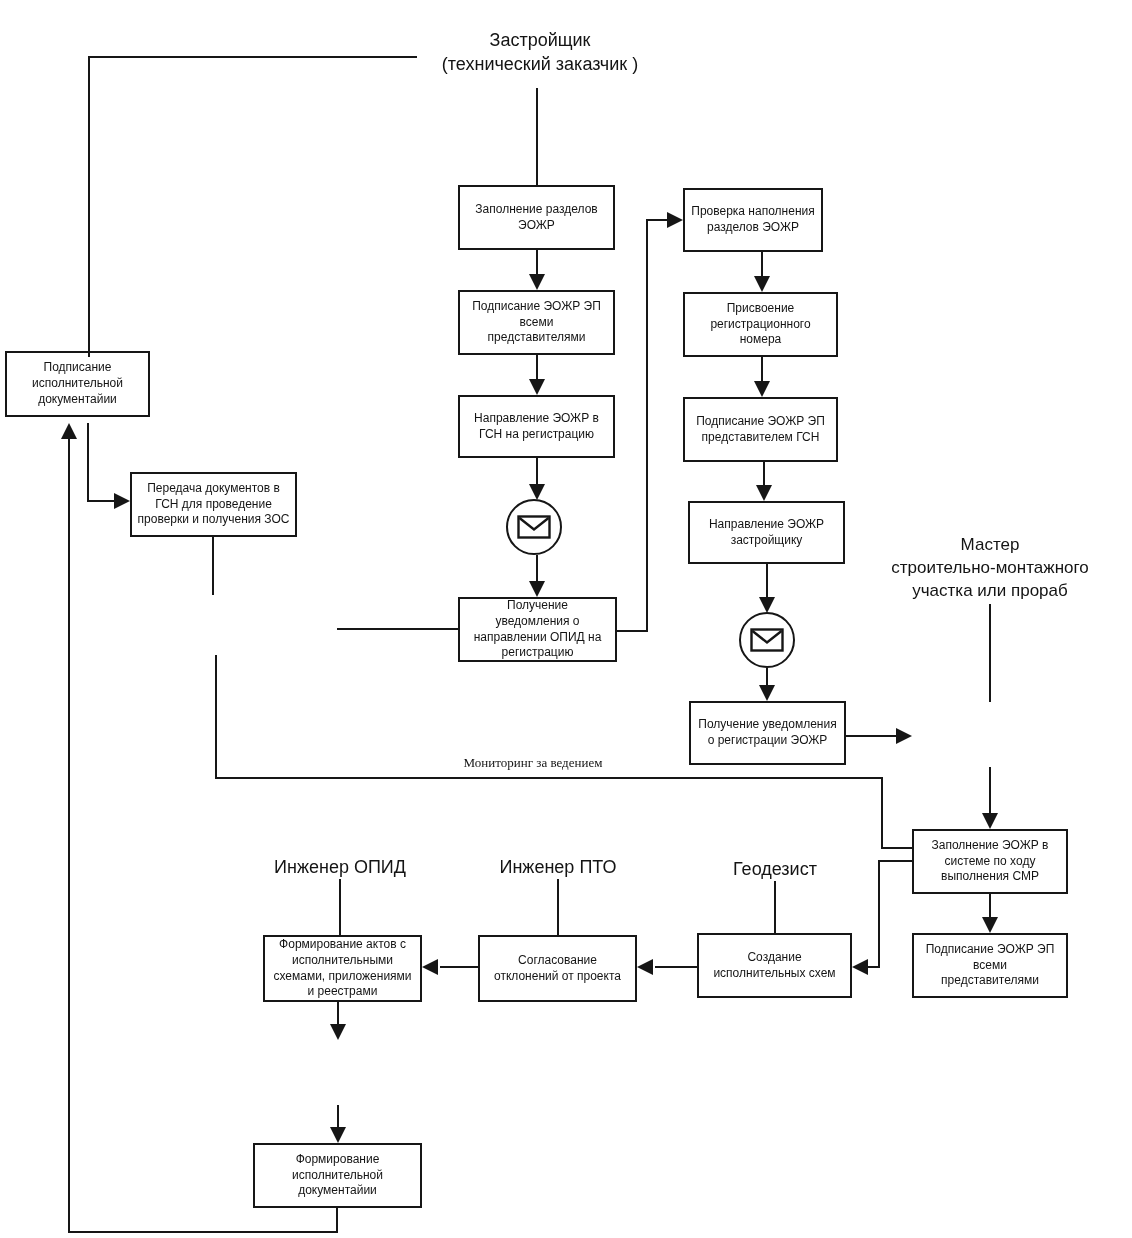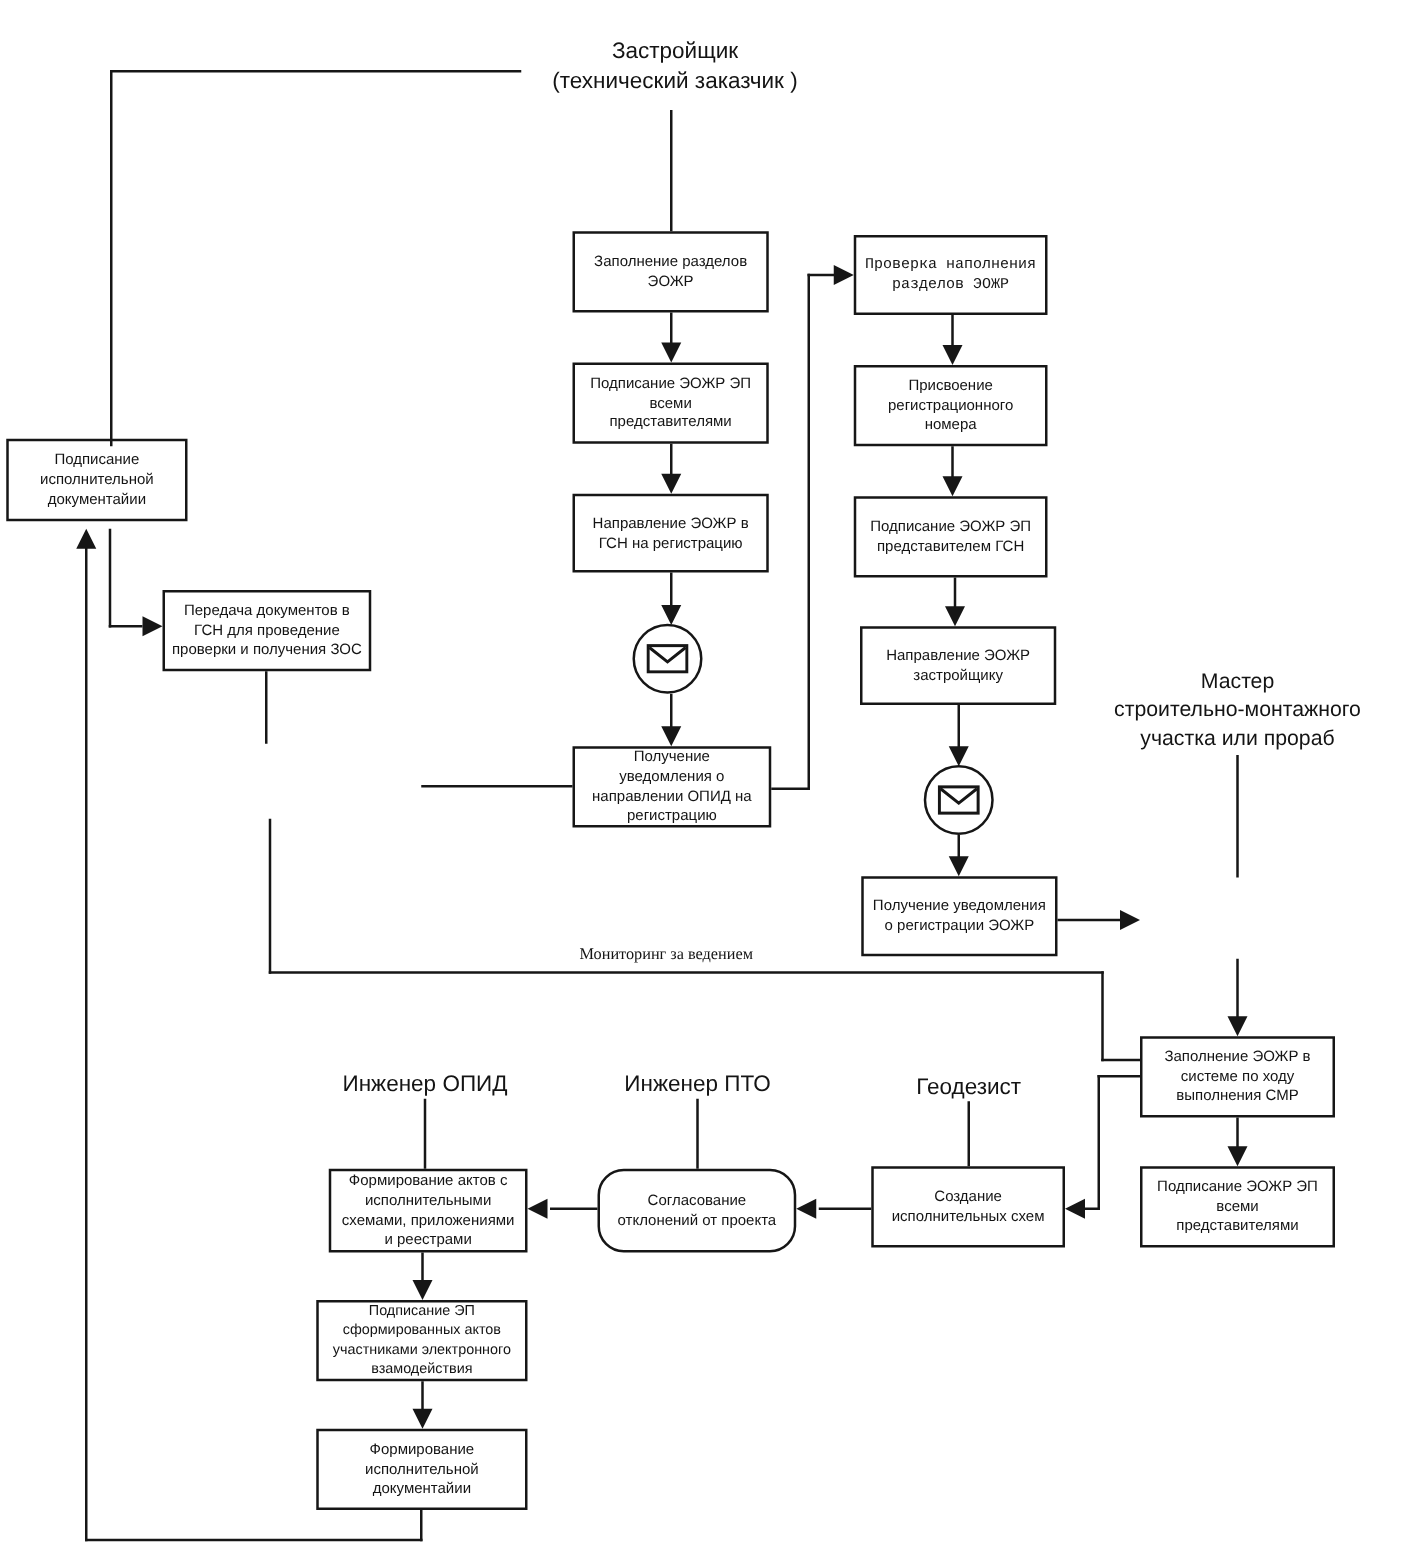--- a/index.html
+++ b/index.html
@@ -56,21 +56,21 @@
   <div class="box" style="left:458px;top:290px;width:157px;height:65px;">Подписание ЭОЖР ЭП
 всеми
 представителями</div>
   <div class="box" style="left:458px;top:395px;width:157px;height:63px;">Направление ЭОЖР в
 ГСН на регистрацию</div>
   <div class="box" style="left:458px;top:597px;width:159px;height:65px;">Получение
 уведомления о
 направлении ОПИД на
 регистрацию</div>
 
-  <div class="box" style="left:683px;top:188px;width:155px;height:64px;font-family:Liberation Mono, monospace;">Проверка наполнения
+  <div class="box" style="left:683px;top:188px;width:140px;height:64px;">Проверка наполнения
 разделов ЭОЖР</div>
   <div class="box" style="left:683px;top:292px;width:155px;height:65px;">Присвоение
 регистрационного
 номера</div>
   <div class="box" style="left:683px;top:397px;width:155px;height:65px;">Подписание ЭОЖР ЭП
 представителем ГСН</div>
   <div class="box" style="left:688px;top:501px;width:157px;height:63px;">Направление ЭОЖР
 застройщику</div>
   <div class="box" style="left:689px;top:701px;width:157px;height:64px;">Получение уведомления
 о регистрации ЭОЖР</div>
@@ -79,28 +79,24 @@
 системе по ходу
 выполнения СМР</div>
   <div class="box" style="left:912px;top:933px;width:156px;height:65px;">Подписание ЭОЖР ЭП
 всеми
 представителями</div>
 
   <div class="box" style="left:263px;top:935px;width:159px;height:67px;">Формирование актов с
 исполнительными
 схемами, приложениями
 и реестрами</div>
-  <div class="box" style="left:478px;top:935px;width:159px;height:67px;border-radius:21px;">Согласование
+  <div class="box" style="left:478px;top:935px;width:159px;height:67px;">Согласование
 отклонений от проекта</div>
   <div class="box" style="left:697px;top:933px;width:155px;height:65px;">Создание
 исполнительных схем</div>
-  <div class="box" style="left:253px;top:1040px;width:169px;height:65px;font-size:11.5px;">Подписание ЭП
-сформированных актов
-участниками электронного
-взамодействия</div>
   <div class="box" style="left:253px;top:1143px;width:169px;height:65px;">Формирование
 исполнительной
 документайии</div>
 
   <div class="envelope" style="left:506px;top:499px;">
     <svg width="34" height="24" viewBox="0 0 34 24">
       <rect x="1.5" y="1.5" width="31" height="21" fill="#fff" stroke="#161616" stroke-width="2.4"></rect>
       <path d="M2.5 3 L17 14.5 L31.5 3" fill="none" stroke="#161616" stroke-width="2.4"></path>
     </svg>
   </div>

